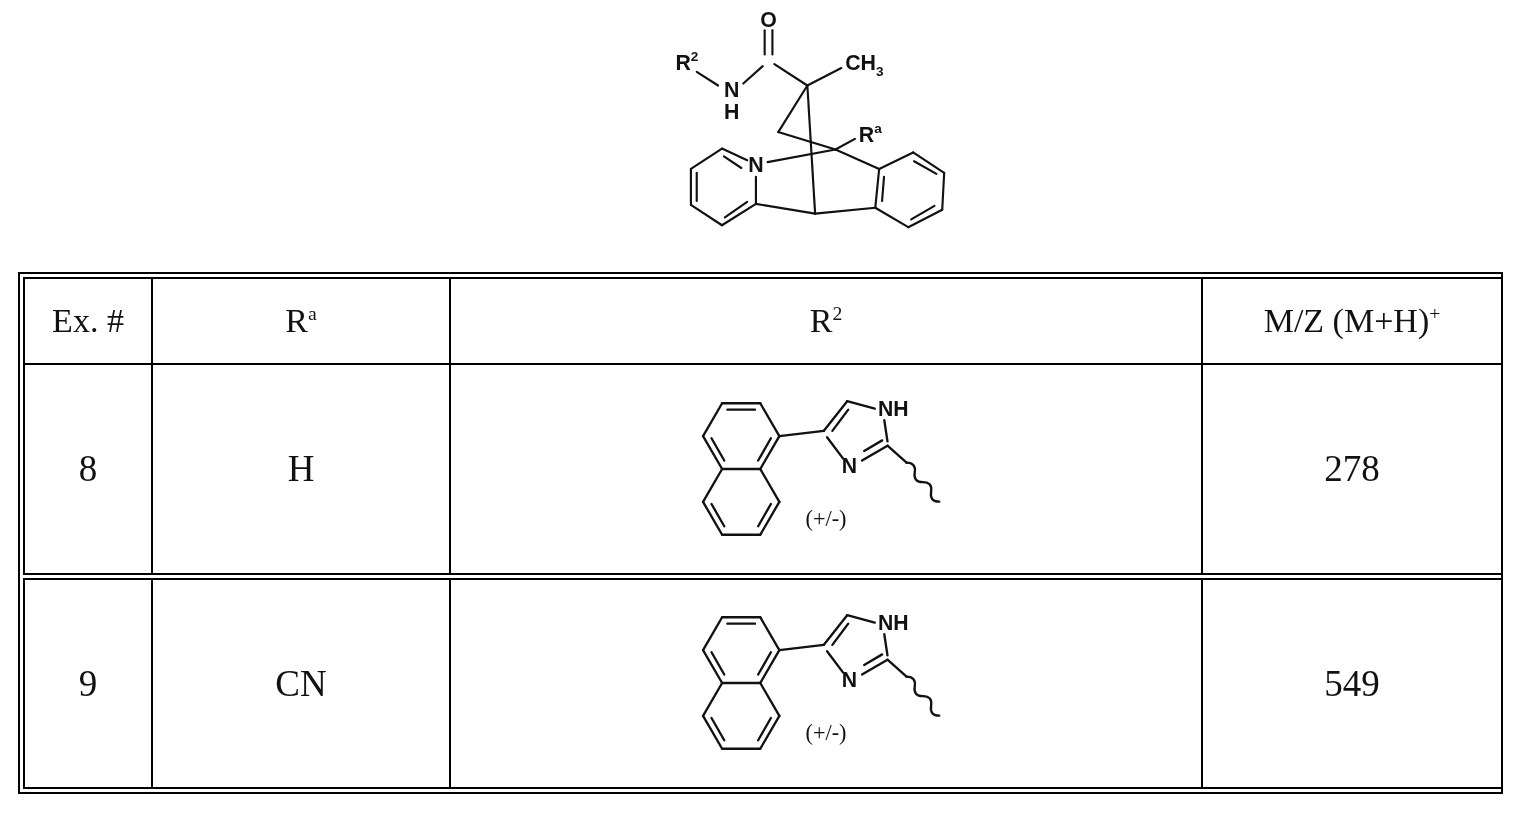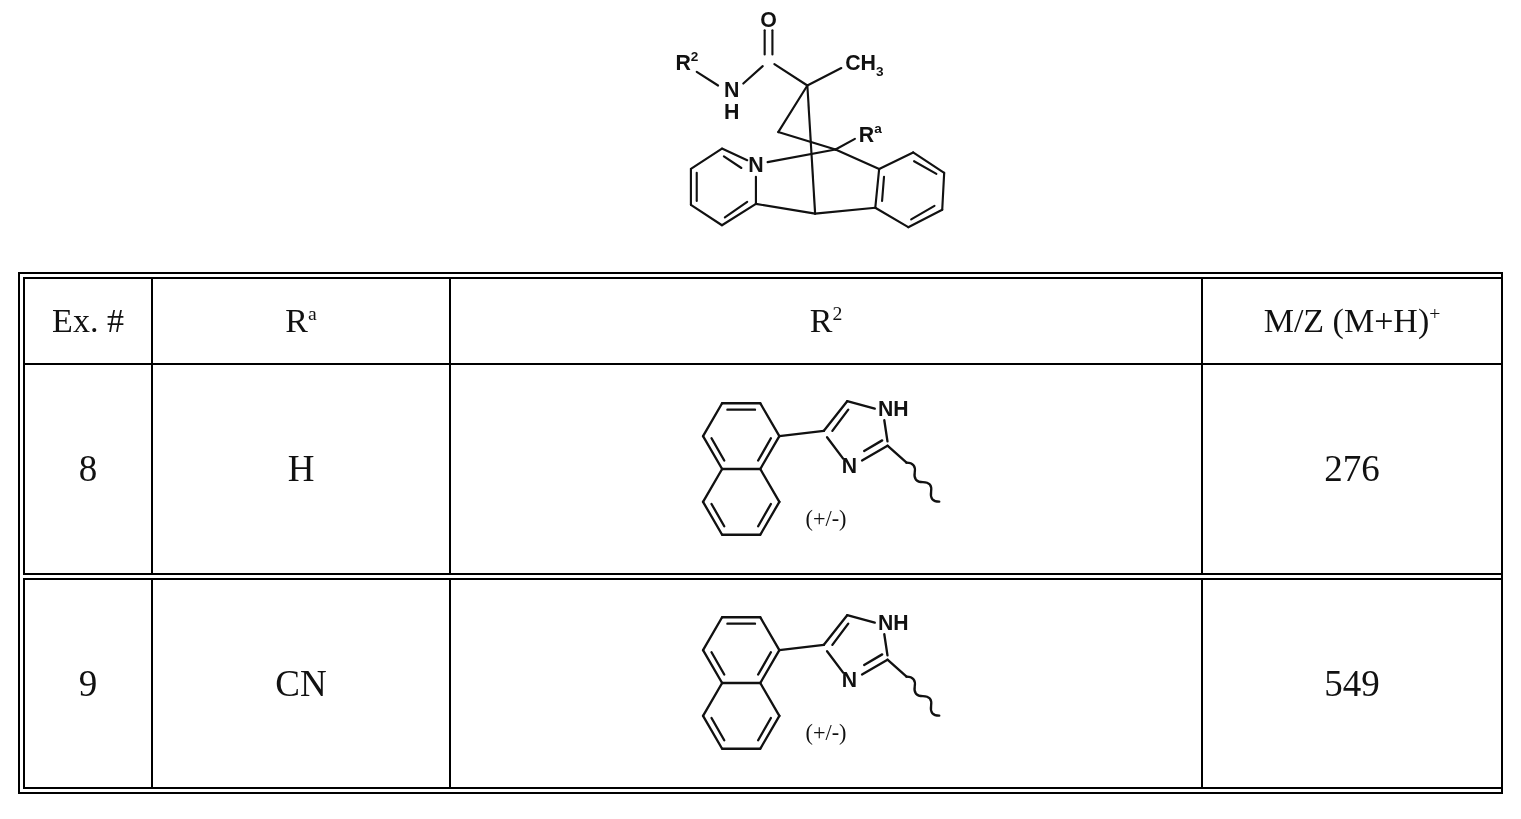--- a/index.html
+++ b/index.html
@@ -132,21 +132,21 @@
                 <line x1="166" y1="70" x2="151" y2="50"></line>
                 <line x1="208" y1="58" x2="226" y2="74"></line>
                 <path d="M0,0 q6,-7 12,0 t12,0 t12,0 t12,0" transform="translate(226,74) rotate(50)"></path>
               </g>
               <text class="al19" x="199" y="30">NH</text>
               <text class="al19" x="172" y="84" text-anchor="middle">N</text>
               <text class="stereo" x="150" y="134" text-anchor="middle">(+/-)</text>
             </svg>
             </div>
           </td>
-          <td>276</td>
+          <td>278</td>
         </tr>
 
         <tr class="second">
           <td>9</td>
           <td>CN</td>
           <td>
             <div class="r2cell">
             <svg width="318" height="170" viewBox="0 0 300 160">
               <g class="bond">
                 <line x1="52" y1="18" x2="88" y2="18"></line>

